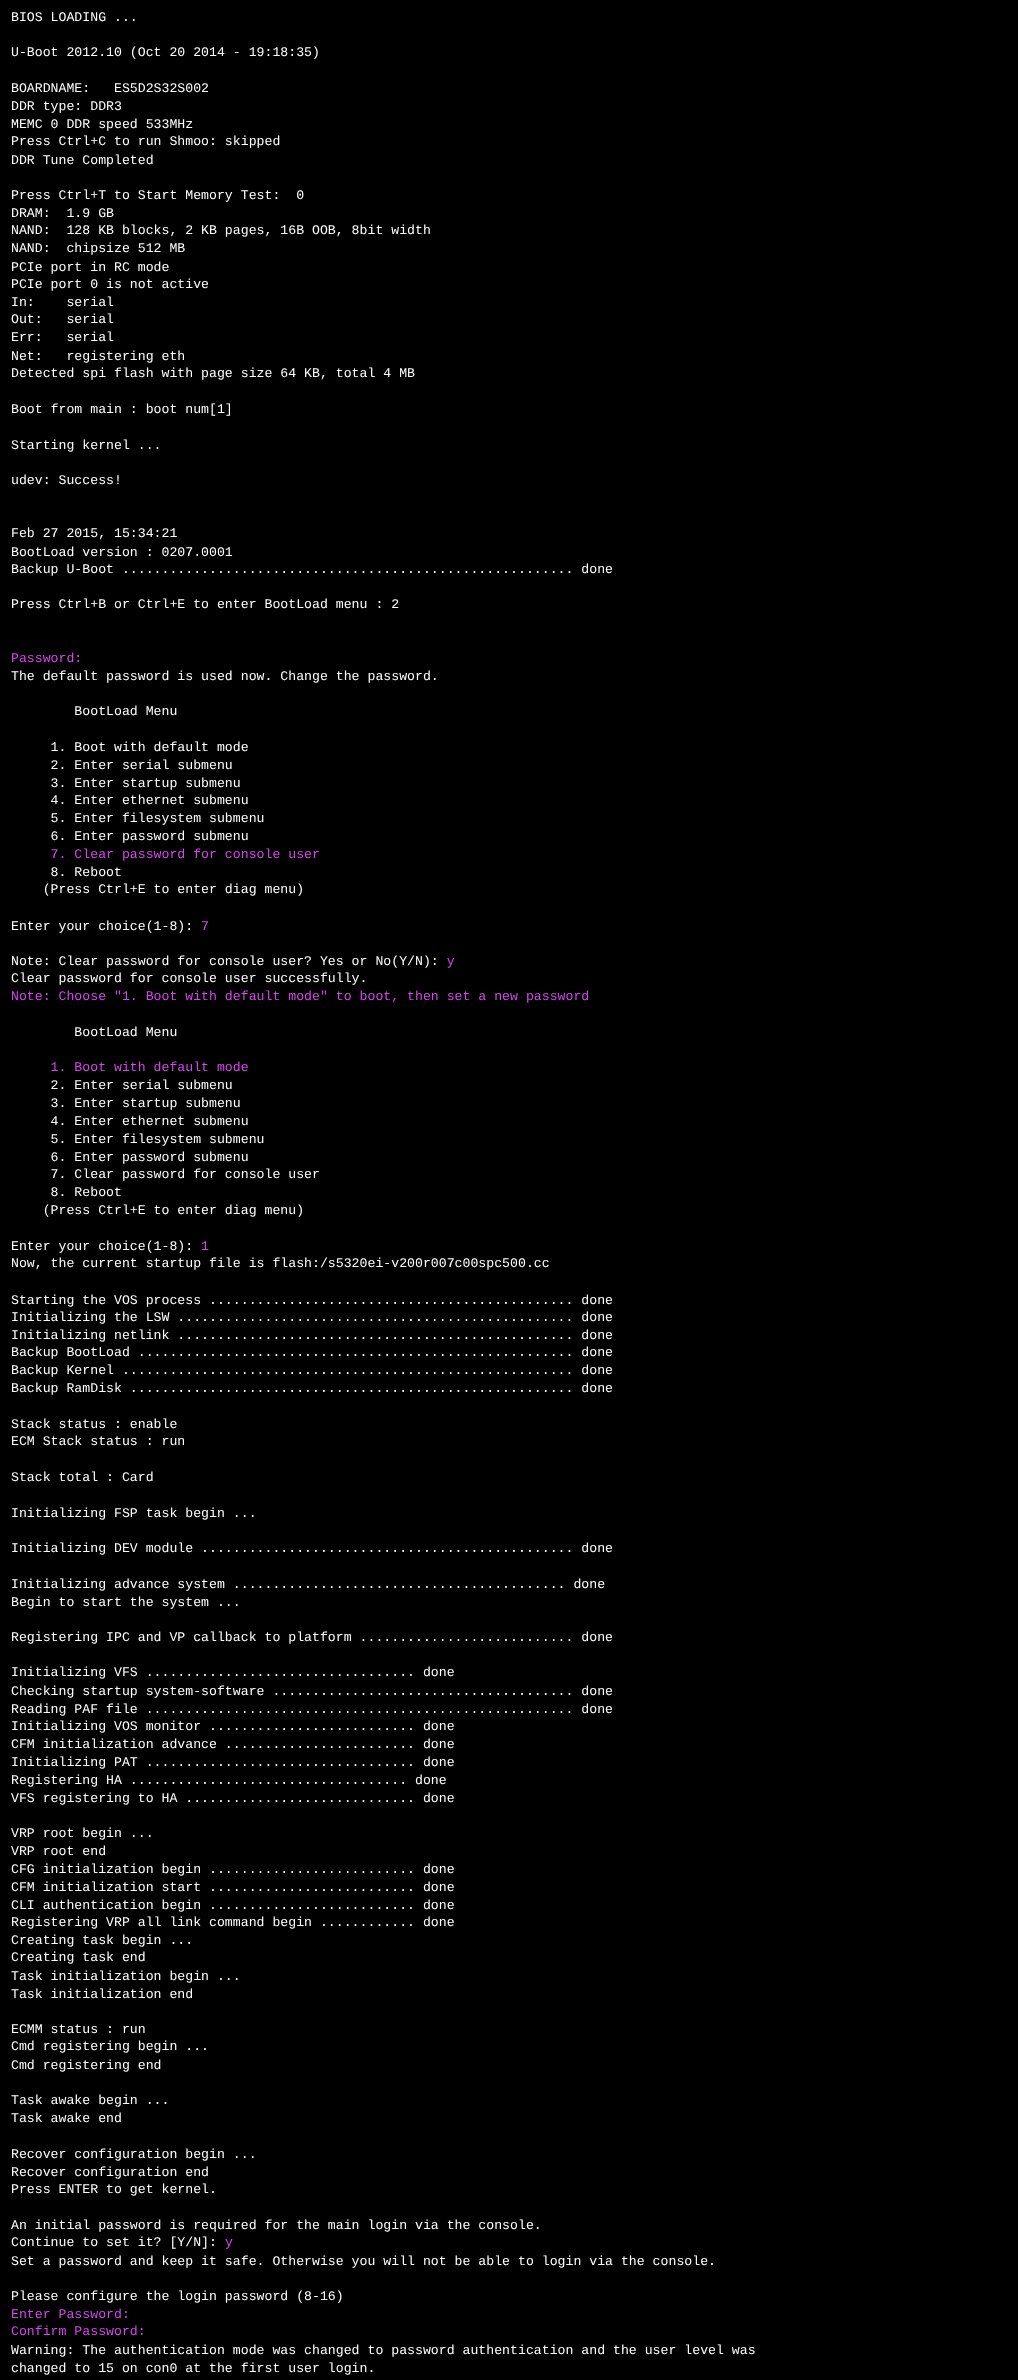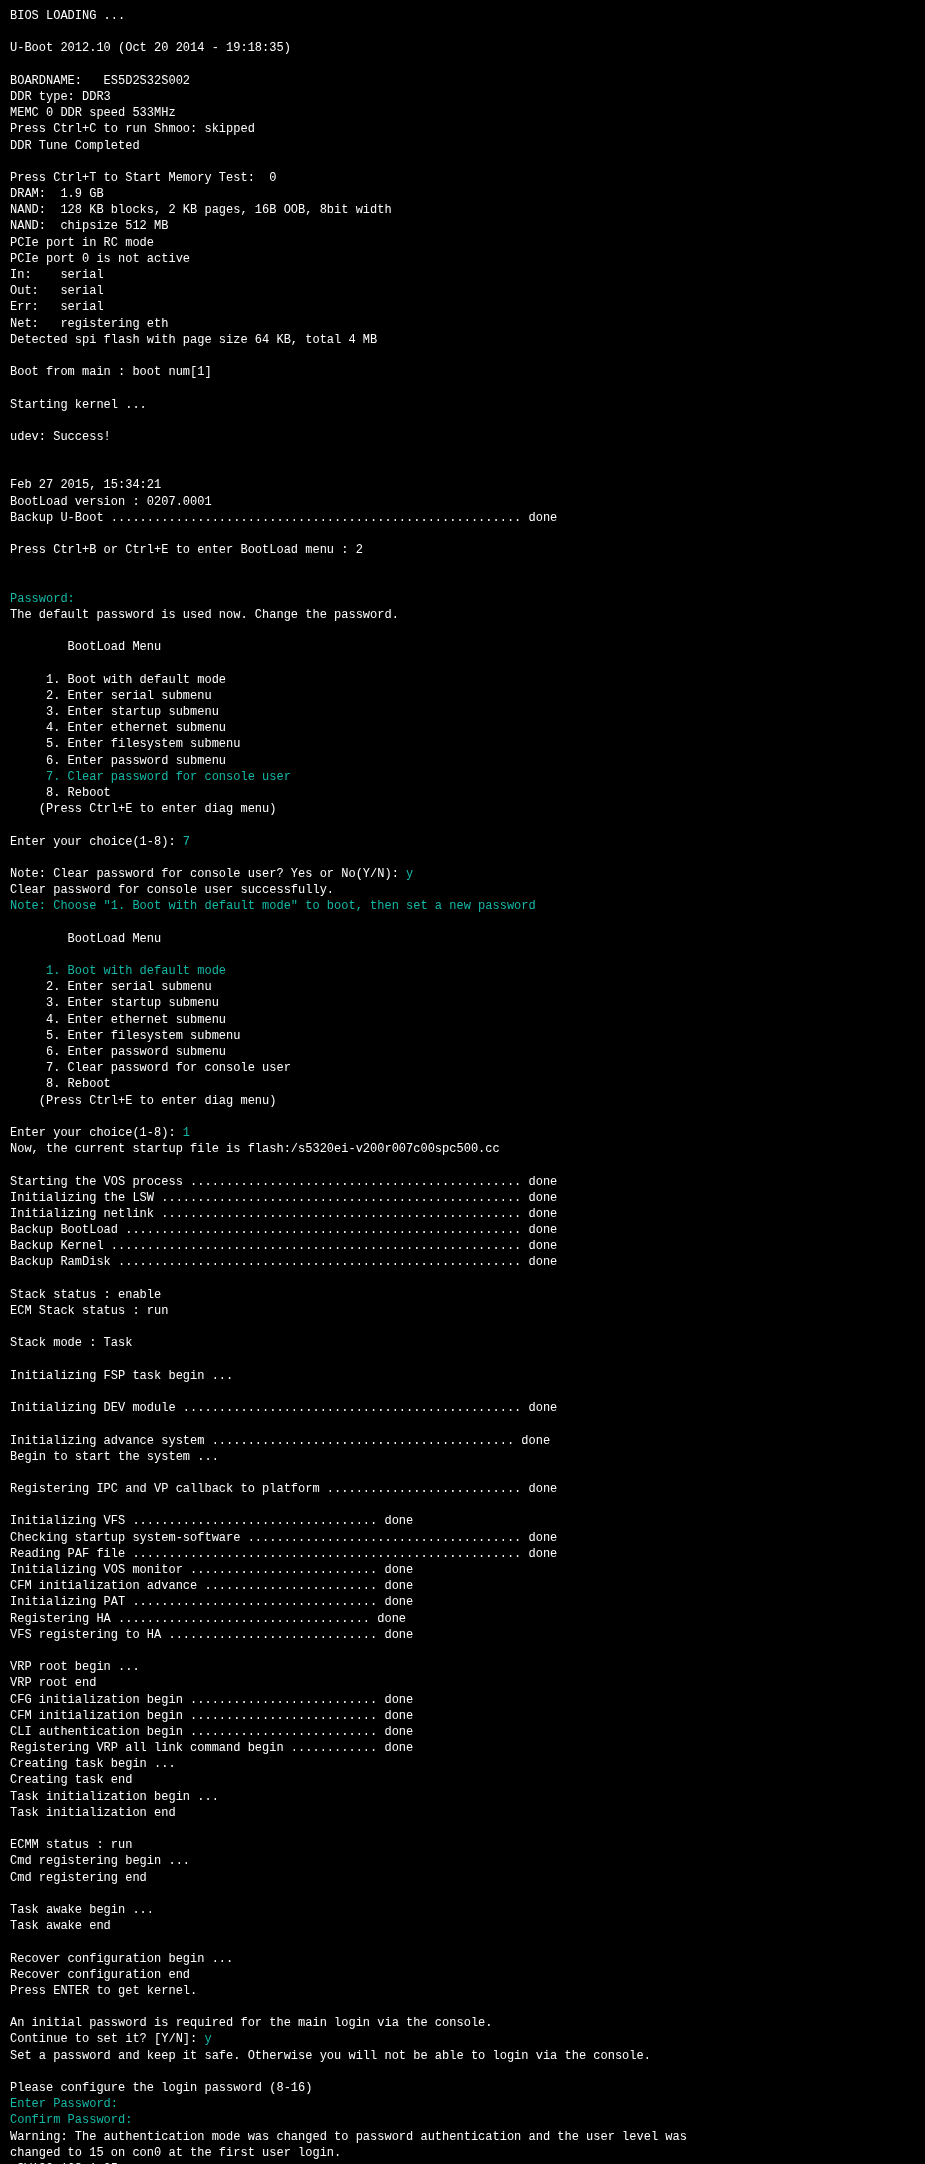--- a/index.html
+++ b/index.html
@@ -11,21 +11,21 @@
     font-size: 12px;
     line-height: 1.35;
     width: 925px;
   }
   pre {
     margin: 0;
     padding: 8px 10px;
     white-space: pre;
     font-family: inherit;
   }
-  .y { color: #14b8a6; }
+  .y { color: #d946ef; }
   .w { color: #ffffff; }
 </style>
 </head>
 <body>
 
 <pre id="terminal"><span class="w">BIOS LOADING ...</span>
 <span class="w"></span>
 <span class="w">U-Boot 2012.10 (Oct 20 2014 - 19:18:35)</span>
 <span class="w"></span>
 <span class="w">BOARDNAME:   ES5D2S32S002</span>
@@ -99,21 +99,21 @@
 <span class="w">Starting the VOS process .............................................. done</span>
 <span class="w">Initializing the LSW .................................................. done</span>
 <span class="w">Initializing netlink .................................................. done</span>
 <span class="w">Backup BootLoad ....................................................... done</span>
 <span class="w">Backup Kernel ......................................................... done</span>
 <span class="w">Backup RamDisk ........................................................ done</span>
 <span class="w"></span>
 <span class="w">Stack status : enable</span>
 <span class="w">ECM Stack status : run</span>
 <span class="w"></span>
-<span class="w">Stack mode : Task</span>
+<span class="w">Stack total : Card</span>
 <span class="w"></span>
 <span class="w">Initializing FSP task begin ...</span>
 <span class="w"></span>
 <span class="w">Initializing DEV module ............................................... done</span>
 <span class="w"></span>
 <span class="w">Initializing advance system .......................................... done</span>
 <span class="w">Begin to start the system ...</span>
 <span class="w"></span>
 <span class="w">Registering IPC and VP callback to platform ........................... done</span>
 <span class="w"></span>
@@ -122,21 +122,21 @@
 <span class="w">Reading PAF file ...................................................... done</span>
 <span class="w">Initializing VOS monitor .......................... done</span>
 <span class="w">CFM initialization advance ........................ done</span>
 <span class="w">Initializing PAT .................................. done</span>
 <span class="w">Registering HA ................................... done</span>
 <span class="w">VFS registering to HA ............................. done</span>
 <span class="w"></span>
 <span class="w">VRP root begin ...</span>
 <span class="w">VRP root end</span>
 <span class="w">CFG initialization begin .......................... done</span>
-<span class="w">CFM initialization begin .......................... done</span>
+<span class="w">CFM initialization start .......................... done</span>
 <span class="w">CLI authentication begin .......................... done</span>
 <span class="w">Registering VRP all link command begin ............ done</span>
 <span class="w">Creating task begin ...</span>
 <span class="w">Creating task end</span>
 <span class="w">Task initialization begin ...</span>
 <span class="w">Task initialization end</span>
 <span class="w"></span>
 <span class="w">ECMM status : run</span>
 <span class="w">Cmd registering begin ...</span>
 <span class="w">Cmd registering end</span>

